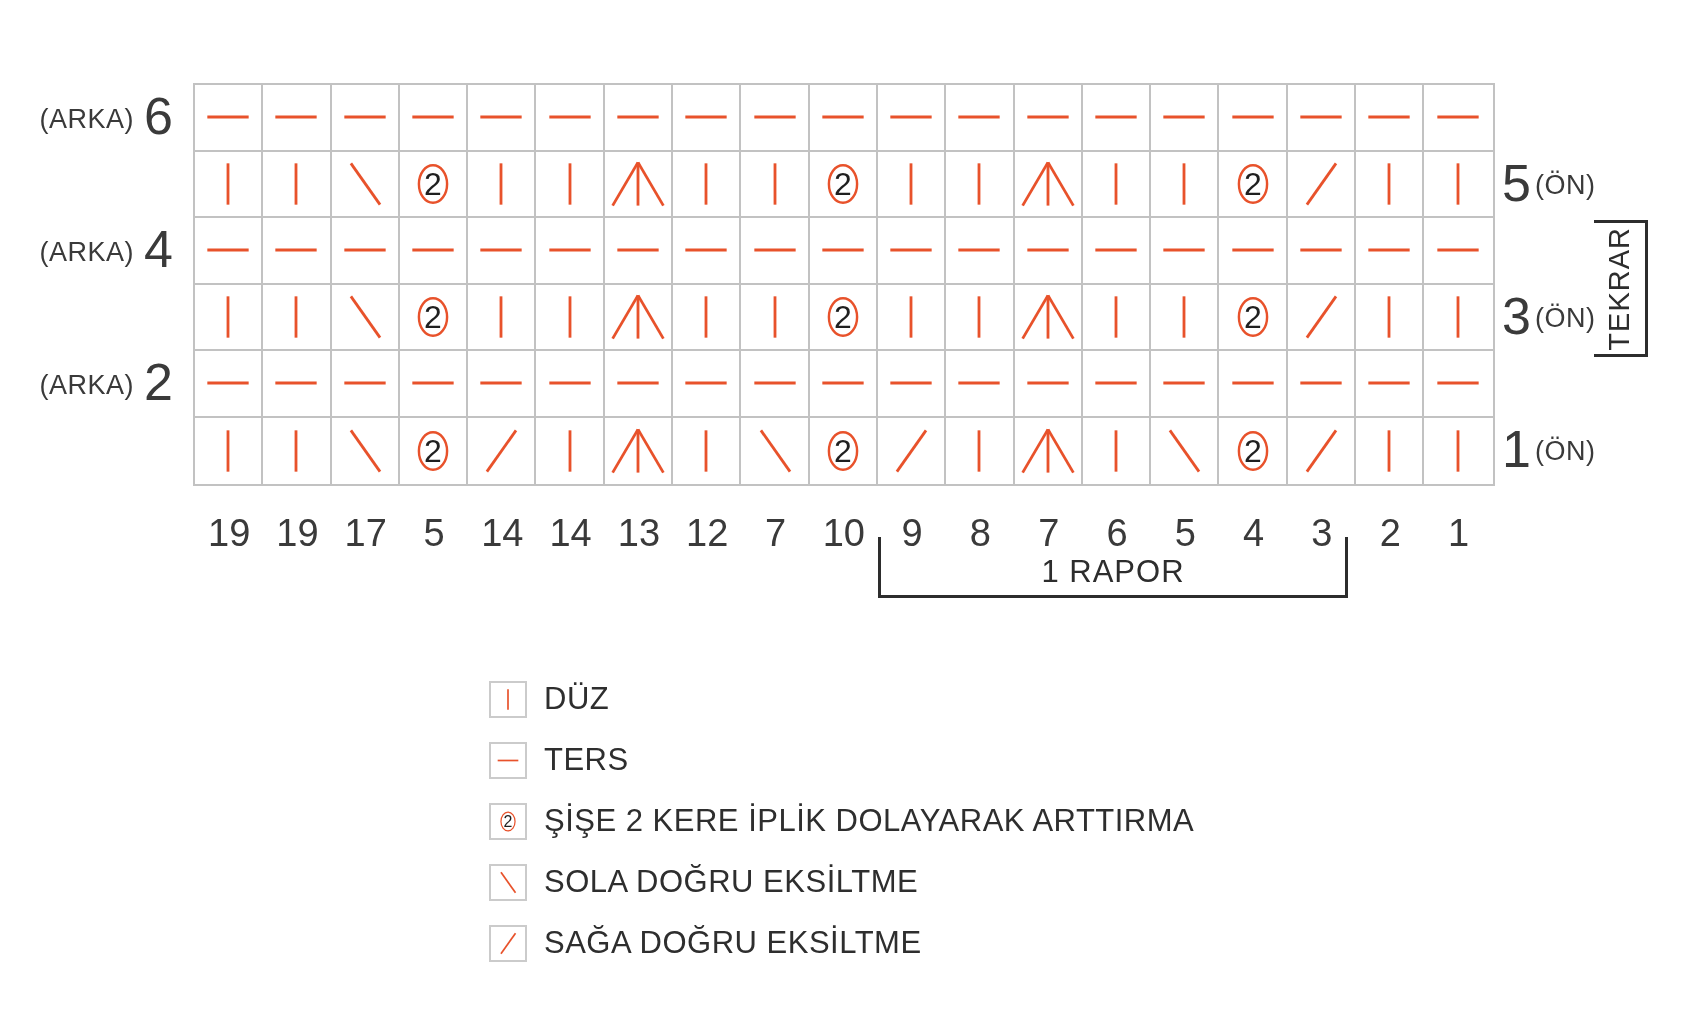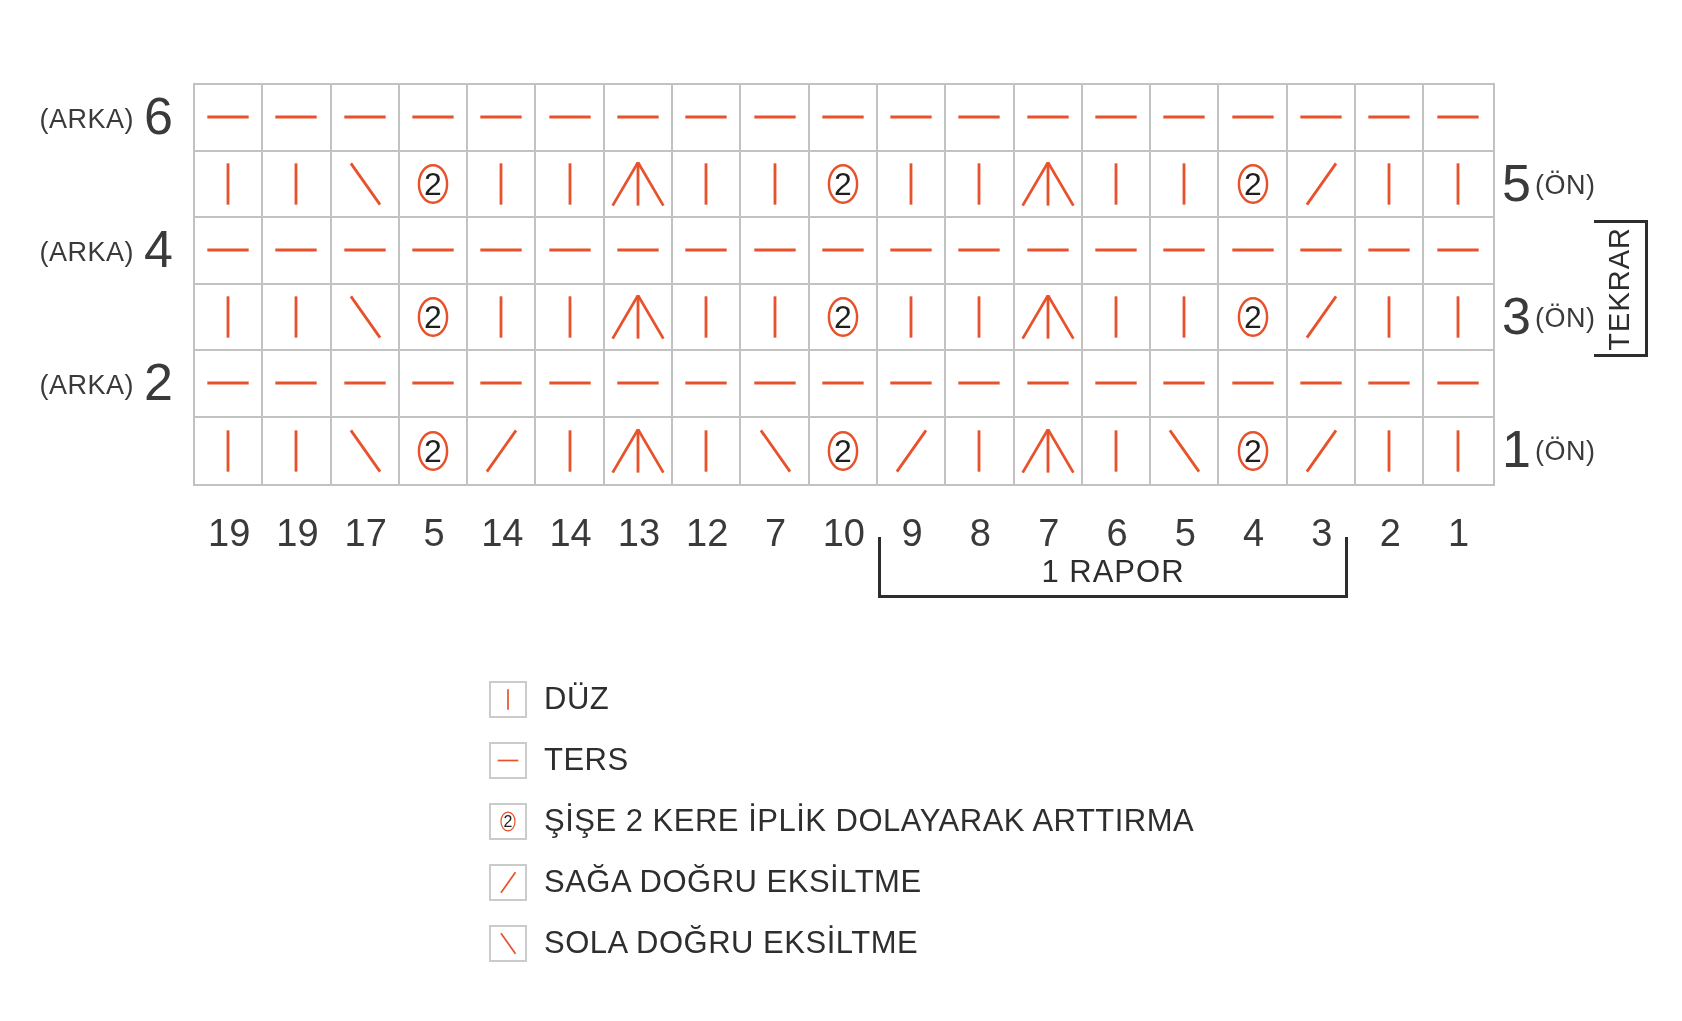--- a/index.html
+++ b/index.html
@@ -751,27 +751,27 @@
           <svg class="sym" viewBox="0 0 68 66">
             <ellipse cx="34" cy="33" rx="15" ry="20" stroke-width="2.6"></ellipse>
             <text x="34" y="45" text-anchor="middle">2</text>
           </svg>
         </div>
         <span class="legend-label">ŞİŞE 2 KERE İPLİK DOLAYARAK ARTTIRMA</span>
       </div>
       <div class="legend-item">
         <div class="legend-box">
           <svg class="sym" viewBox="0 0 68 66">
+            <line x1="19" y1="11" x2="50" y2="55"></line>
+          </svg>
+        </div>
+        <span class="legend-label">SOLA DOĞRU EKSİLTME</span>
+      </div>
+      <div class="legend-item">
+        <div class="legend-box">
+          <svg class="sym" viewBox="0 0 68 66">
             <line x1="19" y1="55" x2="50" y2="11"></line>
           </svg>
         </div>
         <span class="legend-label">SAĞA DOĞRU EKSİLTME</span>
       </div>
-      <div class="legend-item">
-        <div class="legend-box">
-          <svg class="sym" viewBox="0 0 68 66">
-            <line x1="19" y1="11" x2="50" y2="55"></line>
-          </svg>
-        </div>
-        <span class="legend-label">SOLA DOĞRU EKSİLTME</span>
-      </div>
     </div>
 </div>
 
 </body></html>

